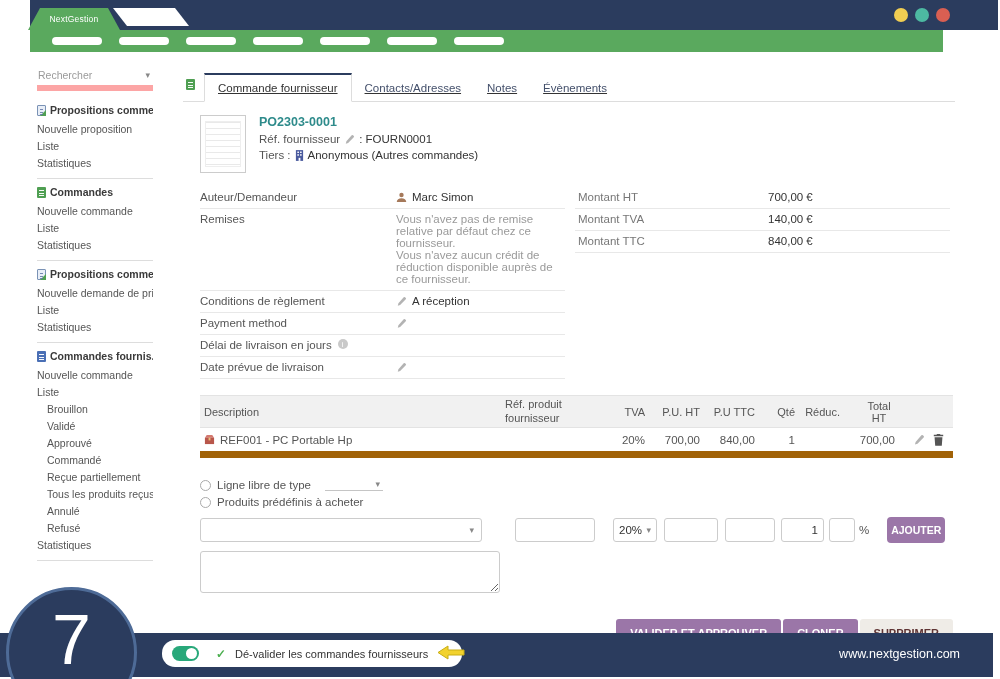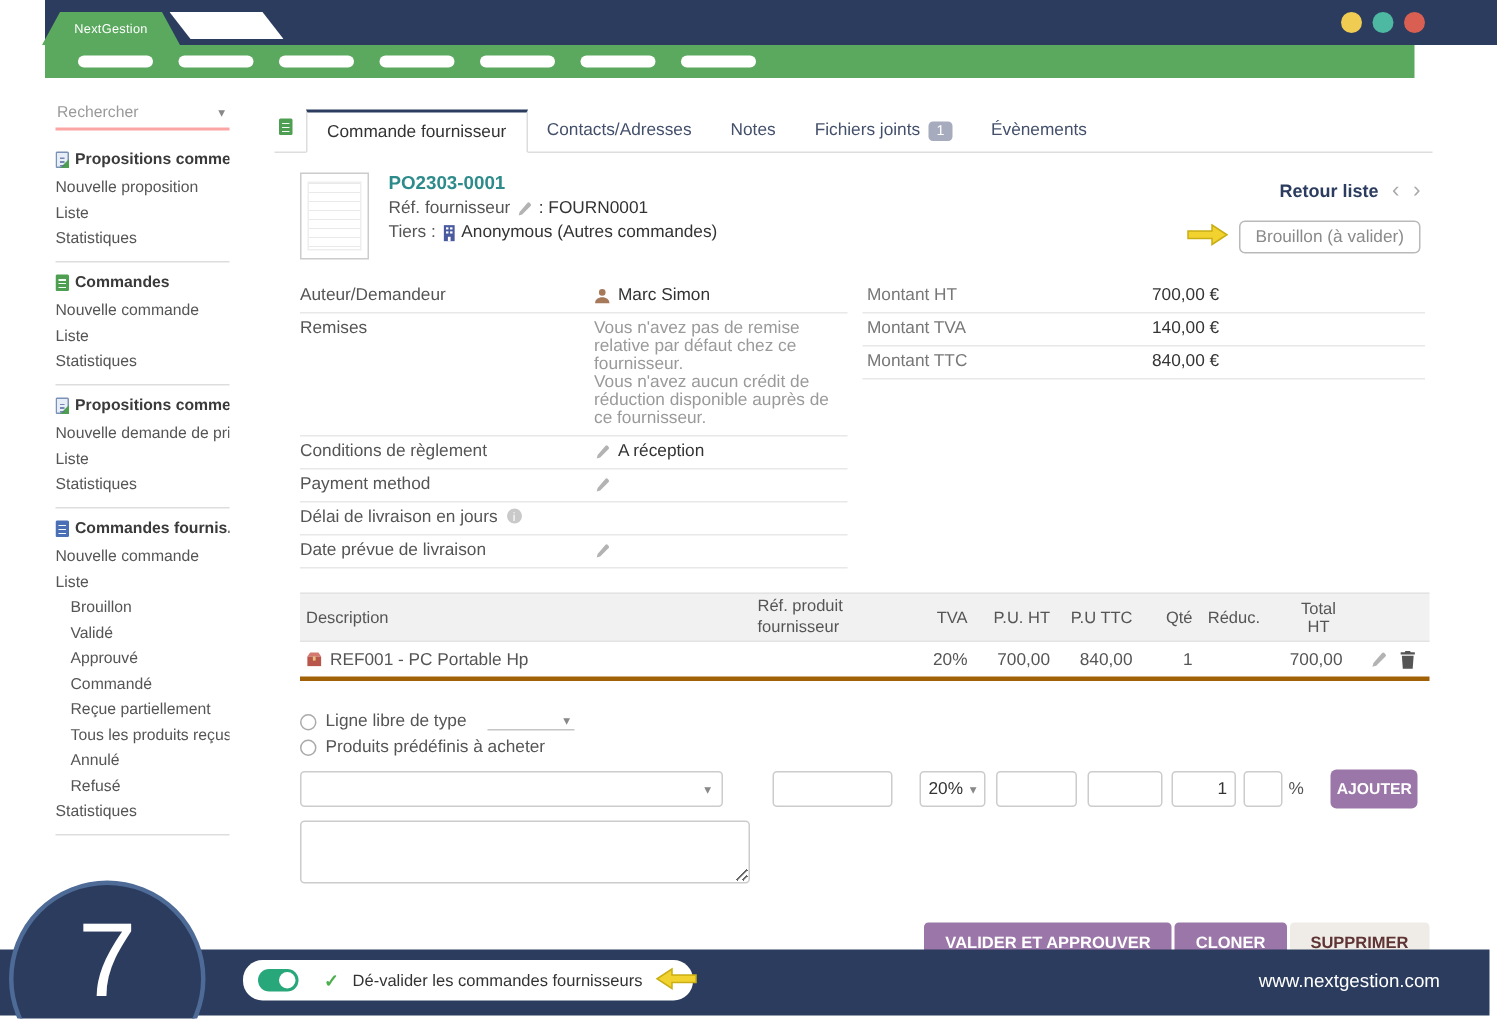--- a/index.html
+++ b/index.html
@@ -15,21 +15,21 @@
     clip-path:polygon(12px 0, calc(100% - 12px) 0, 100% 100%, 0 100%);
     color:#fff; font-size:8.5px; display:flex; align-items:center; justify-content:center; letter-spacing:.2px; }
   .white-tab { position:absolute; left:113px; top:8px; width:76px; height:18px; background:#fff;
     clip-path:polygon(0 0, calc(100% - 14px) 0, 100% 100%, 14px 100%); }
   .greenbar { position:absolute; left:30px; top:30px; width:913px; height:22px; background:#5aa95e;
     display:flex; align-items:center; gap:17px; padding-left:22px; }
   .pill { width:50px; height:8px; background:#fff; border-radius:4px; }
 
   
   .sidebar { position:absolute; left:37px; top:66px; width:116px; font-size:10.5px; color:#555; }
-  .side-search { display:flex; align-items:center; justify-content:space-between; border-bottom:2px solid #fca5a5;
+  .side-search { display:flex; align-items:center; justify-content:space-between; border-bottom:6px solid #fca5a5;
     color:#9a9a9a; padding:3px 3px 4px 1px; margin-bottom:13px; }
   .caret { font-size:9px; color:#888; }
   .side-sec-title { display:flex; align-items:center; gap:4px; font-weight:bold; color:#3a3a3a; margin:3px 0 4px 0;
     white-space:nowrap; overflow:hidden; }
   .side-item { padding:2.5px 0; white-space:nowrap; overflow:hidden; cursor:default; }
   .side-sub { padding-left:10px; }
   .side-sep { border-top:1px solid #ddd; margin:7px 0 7px 0; }
 
   
   .doc { position:relative; width:9px; height:11px; border-radius:1px; flex:0 0 auto; display:inline-block; }
@@ -39,21 +39,21 @@
   .doc-blue  { background:#4a6fb5; }
   .doc-edit  { background:#e8eef7; border:1px solid #7a92b5; }
   .doc-edit::before { content:''; position:absolute; right:-1px; bottom:-1px; border-style:solid;
     border-width:0 0 6px 6px; border-color:transparent transparent #4f9f52 transparent; }
   .doc-edit::after { background:repeating-linear-gradient(to bottom, rgba(90,110,160,.8) 0 1px, transparent 1px 2.6px); }
 
   
   .main { position:absolute; left:183px; top:62px; width:772px; }
   .inner { padding-left:17px; padding-right:2px; }
 
-  .tabbar { display:flex; align-items:center; border-bottom:1px solid #ddd; margin-top:11px; padding-left:3px; }
+  .tabbar { display:flex; align-items:flex-end; border-bottom:1px solid #ddd; margin-top:11px; padding-left:3px;text-decoration:underline; }
   .tab-doc { align-self:center; margin:0 9px 6px 0; }
   .tab { padding:7px 13px 7px 13px; font-size:11.5px; color:#44506b; cursor:default; }
   .tab.active { border:1px solid #ddd; border-top:2px solid #2b3c5e; border-bottom:1px solid #fff;
     margin-bottom:-1px; background:#fff; color:#333; }
   .badge { background:#a6abbd; color:#fff; border-radius:3px; font-size:9.5px; padding:1px 5px; margin-left:6px; }
 
   .order-head { display:flex; margin-top:13px; }
   .thumb { width:46px; height:58px; border:1px solid #ccc; background:#fff; padding:5px 4px; }
   .thumb-in { width:100%; height:100%; background:
       repeating-linear-gradient(to bottom, #e9e9e9 0 1px, transparent 1px 6px); border:1px solid #eee; }
@@ -82,21 +82,21 @@
 
   .icon { display:inline-flex; align-items:center; }
   .info-dot { width:10px; height:10px; border-radius:50%; background:#c9c9c9; color:#fff; font-size:8px;
     display:inline-flex; align-items:center; justify-content:center; margin-left:2px; }
   .info-dot::after { content:'i'; }
 
   
   .ptable { margin-top:16px; font-size:11px; }
   .phead { display:flex; background:#f1f1f1; color:#555; border-top:1px solid #e3e3e3; border-bottom:1px solid #e3e3e3;
     min-height:33px; align-items:center; }
-  .prow { display:flex; align-items:center; border-bottom:3px solid #a16207; padding:5px 0; font-size:11.5px; color:#555; }
+  .prow { display:flex; align-items:center; border-bottom:7px solid #a16207; padding:5px 0; font-size:11.5px; color:#555; }
   .c-desc { width:305px; padding-left:4px; display:flex; align-items:center; gap:5px; }
   .c-ref  { width:75px; line-height:1.25; }
   .c-tva  { width:65px; text-align:right; }
   .c-puht { width:55px; text-align:right; }
   .c-puttc{ width:55px; text-align:right; }
   .c-qte  { width:40px; text-align:right; }
   .c-reduc{ width:45px; text-align:right; }
   .c-total{ width:55px; text-align:right; }
   .c-icons{ width:55px; display:flex; gap:8px; justify-content:flex-end; padding-right:6px; }
   .th-total span { display:inline-block; width:32px; text-align:center; }
@@ -220,23 +220,20 @@
     <div class="tab active">
       <span>Commande fournisseur</span>
     </div>
     <div class="tab">
       <span>Contacts/Adresses</span>
     </div>
     <div class="tab">
       <span>Notes</span>
     </div>
     <div class="tab">
-      <span>Fichiers joints</span><span class="badge">1</span>
-    </div>
-    <div class="tab">
       <span>Évènements</span>
     </div>
   </div>
 
   <div class="inner">
 
     <div class="order-head">
       <div class="thumb">
           <div class="thumb-in"></div>
         </div>
@@ -257,35 +254,20 @@
             <svg width="9" height="11" viewBox="0 0 10 12">
                 <rect x="1" y="0" width="8" height="12" fill="#4a5a9e"></rect>
                 <rect x="2.6" y="1.6" width="1.8" height="1.6" fill="#fff"></rect>
                 <rect x="5.6" y="1.6" width="1.8" height="1.6" fill="#fff"></rect>
                 <rect x="2.6" y="4.6" width="1.8" height="1.6" fill="#fff"></rect>
                 <rect x="5.6" y="4.6" width="1.8" height="1.6" fill="#fff"></rect>
                 <rect x="4" y="8.6" width="2" height="3.4" fill="#fff"></rect>
               </svg>
           </span>
           <b>Anonymous (Autres commandes)</b>
-        </div>
-      </div>
-      <div class="head-right">
-        <div class="back-row">
-          <span class="back-link">Retour liste</span>
-          <span class="chev">‹</span>
-          <span class="chev">›</span>
-        </div>
-        <div class="status-row">
-          <span class="arr">
-            <svg width="28" height="15" viewBox="0 0 28 15">
-                <path d="M1 5h16V1l10 6.5L17 14v-4H1z" fill="#f2d22e" stroke="#c9ae14" stroke-width="1"></path>
-              </svg>
-          </span>
-          <span class="btn-status">Brouillon (à valider)</span>
         </div>
       </div>
     </div>
 
     <div class="detail-cols">
       <div class="dtable">
         <div class="dt-row">
           <div class="dt-label">Auteur/Demandeur</div>
           <div class="dt-value">
             <span class="icon">

